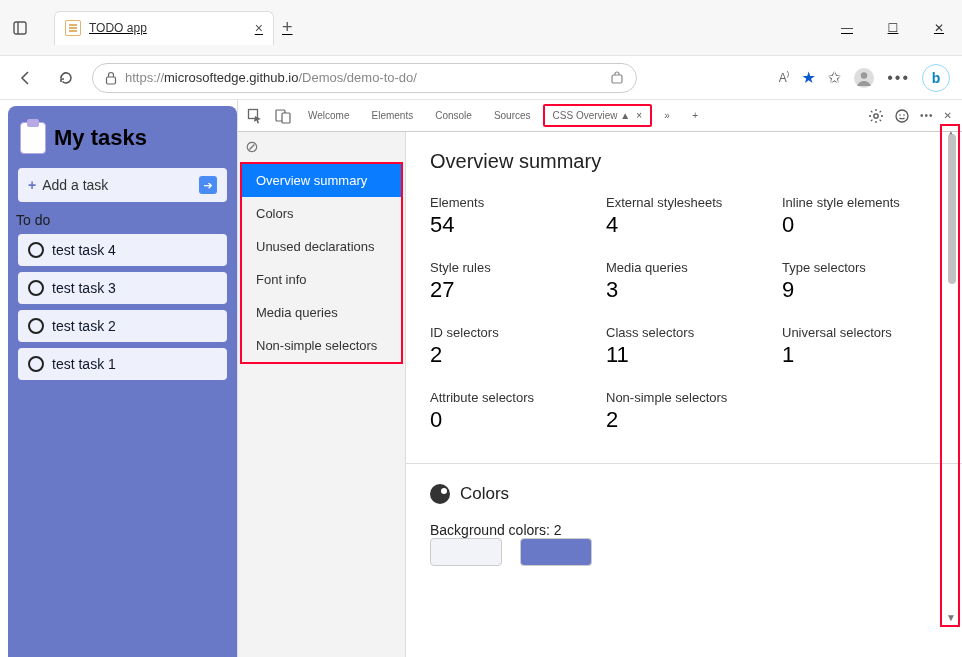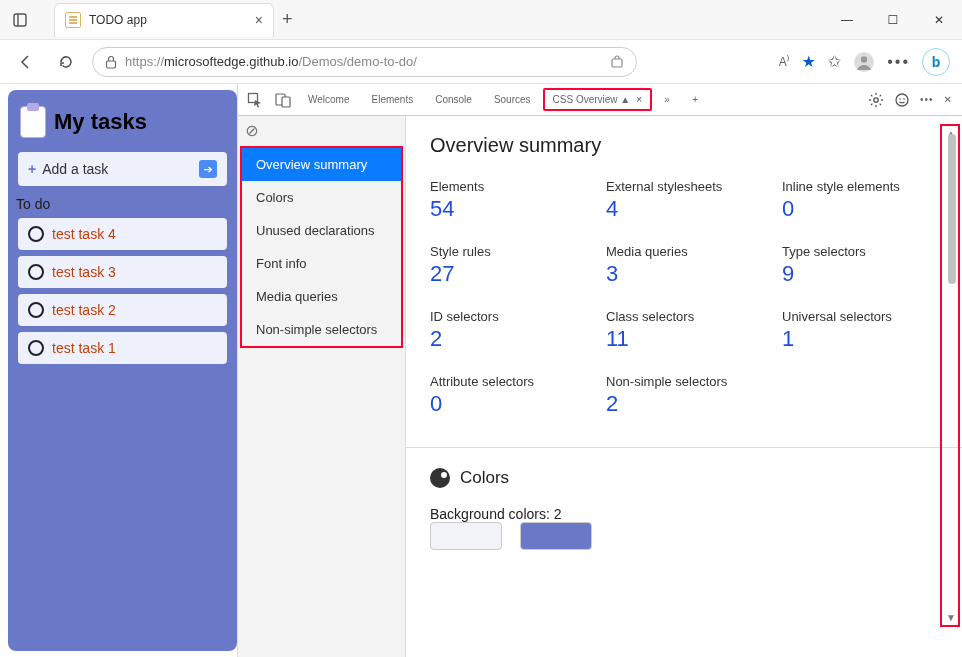--- a/index.html
+++ b/index.html
@@ -1,19 +1,19 @@
 <!DOCTYPE html>
 <html><head>
 <meta charset="utf-8">
 <style>
   * { box-sizing: border-box; margin: 0; padding: 0; font-family: "Segoe UI", Arial, sans-serif; }
   body { width: 962px; height: 657px; background: #fff; overflow: hidden; position: relative; }
 
   
-  .titlebar { height: 40px; display: flex; align-items: center; background: #f7f7f7; border-bottom: 1px solid #e5e5e5; }
+  .titlebar { height: 56px; display: flex; align-items: center; background: #f7f7f7; border-bottom: 1px solid #e5e5e5; text-decoration: underline; }
   .titlebar .tabicon-left { width: 40px; display:flex; justify-content:center; color:#555; }
   .tab { display: flex; align-items: center; gap: 8px; background: #fff; border: 1px solid #ddd; border-bottom: none; border-radius: 6px 6px 0 0; height: 34px; padding: 0 10px; margin-left: 14px; min-width: 220px; }
   .tab .favicon { width:16px; height:16px; display:inline-block; background:#fff; border:1px solid #e2b36a; border-radius:2px; position:relative; }
   .tab .favicon::after { content:""; position:absolute; left:3px; top:3px; right:3px; height:2px; background:#e2b36a; box-shadow:0 3px 0 #e2b36a, 0 6px 0 #e2b36a; }
   .tab .tab-title { font-size:12px; color:#333; flex:1; }
   .tab .tab-close { font-size:14px; color:#555; }
   .newtab { margin-left: 8px; color:#555; font-size:18px; }
   .winctrls { margin-left:auto; display:flex; }
   .winctrls div { width:46px; height:40px; display:flex; align-items:center; justify-content:center; color:#333; font-size:12px; }
 
@@ -33,21 +33,21 @@
   
   .app { width:229px; background:#6a78c8; margin:6px 0 6px 8px; border-radius:8px; padding:10px 8px; color:#000; }
   .app-header { display:flex; align-items:center; gap:8px; padding:6px 4px 14px 4px; }
   .app-header .clip { width:26px; height:32px; background:#fff; border:1px solid #b7a8e6; border-radius:4px; position:relative; }
   .app-header .clip::before { content:""; position:absolute; top:-4px; left:6px; width:12px; height:8px; background:#b7a8e6; border-radius:2px; }
   .app-header h1 { font-size:22px; font-weight:800; color:#000; }
   .addtask { background:#eef0fb; border-radius:4px; display:flex; align-items:center; padding:8px 10px; gap:6px; font-size:14px; color:#333; margin:0 2px 10px 2px; }
   .addtask .plus { color:#6a78c8; font-weight:bold; }
   .addtask .go { margin-left:auto; width:18px; height:18px; background:#4b8bf5; border-radius:3px; display:flex; align-items:center; justify-content:center; color:#fff; font-size:11px; }
   .todo-label { text-align:left; font-size:14px; color:#1c1c1c; margin:6px 0; }
-  .task { background:#eef0fb; border-radius:4px; display:flex; align-items:flex-start; padding:8px 10px; gap:8px; font-size:14px; color:#c2410c; margin:6px 2px; }
+  .task { background:#eef0fb; border-radius:4px; display:flex; align-items:flex-start; padding:8px 10px; gap:8px; font-size:14px; color:#0f172a; margin:6px 2px; }
   .task .circle { width:16px; height:16px; border:2px solid #222; border-radius:50%; }
 
   
   .devtools { flex:1; display:flex; flex-direction:column; border-left:1px solid #ddd; }
   .dt-tabs { height:32px; display:flex; align-items:center; border-bottom:1px solid #ccc; padding:0 4px; gap:2px; font-size:10px; color:#666; position:relative; }
   .dt-tabs .iconsm { width:26px; height:26px; display:flex; align-items:center; justify-content:center; color:#666; }
   .dt-tab { padding:6px 10px; border-radius:2px; color:#666; }
   .dt-tab.active-hl { border:2px solid #f03; padding:4px 8px; position:relative; background:#fff; }
   .dt-tab .close-x { margin-left:6px; color:#555; }
   .dt-tabs .right { margin-left:auto; display:flex; align-items:center; gap:10px; padding-right:6px; }
@@ -56,21 +56,21 @@
   .dt-sidebar { width:168px; border-right:1px solid #ddd; background:#f3f3f3; position:relative; }
   .dt-sidebar .ban { width:28px; height:28px; display:flex; align-items:center; justify-content:center; color:#777; font-size:16px; }
   .dt-sidebar .highlight-box { border:2px solid #f03; margin:2px; }
   .side-item { padding:9px 14px; font-size:13px; color:#333; }
   .side-item.selected { background:#0a7cff; color:#fff; }
 
   .dt-main { flex:1; padding:18px 24px; overflow:auto; position:relative; font-size:14px; color:#222; }
   .dt-main h2 { font-size:20px; font-weight:400; margin-bottom:22px; }
   .stats-grid { display:grid; grid-template-columns: repeat(3, 1fr); gap:22px 20px; margin-bottom:30px; }
   .stat .label { font-size:13px; color:#333; }
-  .stat .value { font-size:22px; margin-top:2px; color:#1d4ed8; }
+  .stat .value { font-size:22px; margin-top:2px; color:#000000; }
   .divider { border-top:1px solid #ddd; margin:8px -24px 20px -24px; }
   .colors-head { display:flex; align-items:center; gap:10px; font-size:17px; margin-bottom:18px; }
   .palette-icon { width:20px; height:20px; border-radius:50%; background:#333; position:relative; }
   .palette-icon::after { content:""; position:absolute; width:6px; height:6px; background:#fff; border-radius:50%; top:4px; right:3px; }
   .bg-label { font-size:14px; }
   .swatches { display:flex; gap:18px; }
   .swatch { width:72px; height:28px; border-radius:4px; border:1px solid #ccc; }
   .sw1 { background:#f2f3f9; }
   .sw2 { background:#6a78c8; }
 

